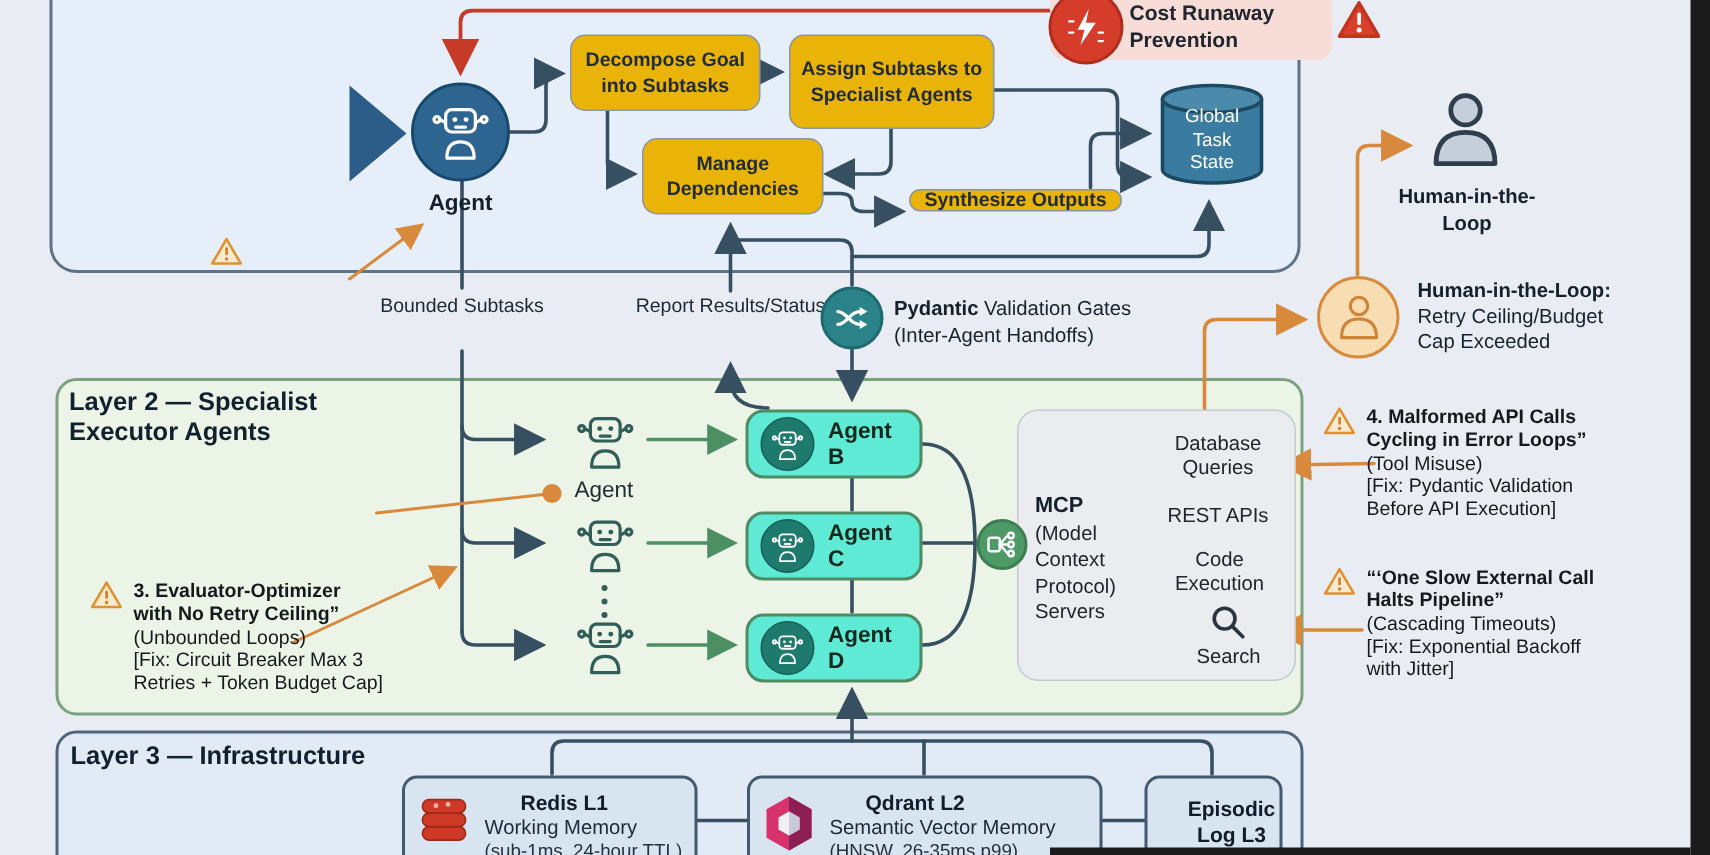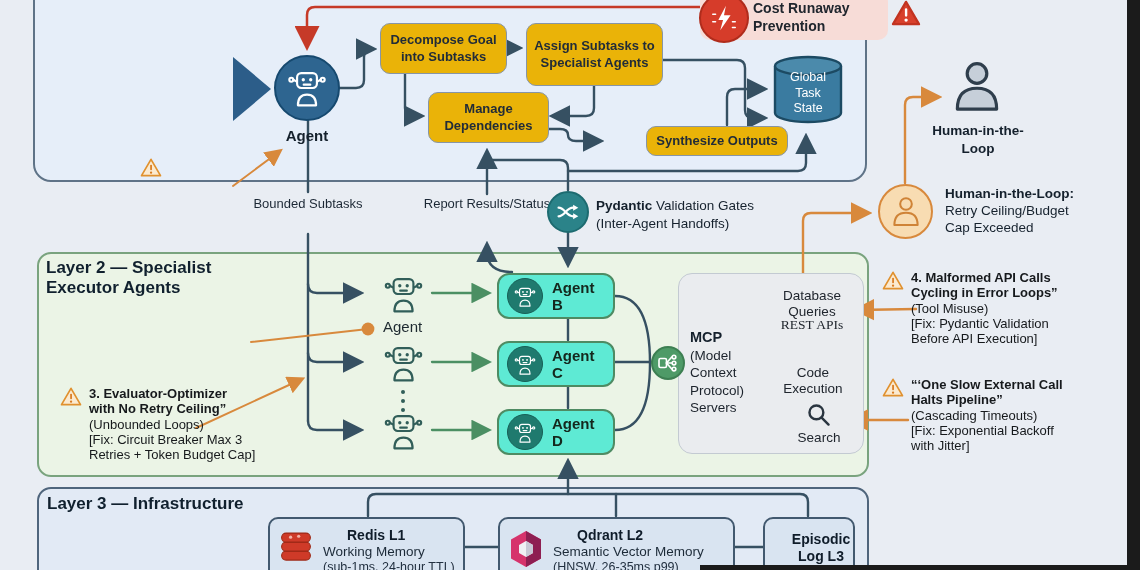--- a/index.html
+++ b/index.html
@@ -229,21 +229,21 @@
   <div class="abs node-circle agent-main">
     <svg width="40" height="38">
         <use href="#sym-robot"></use>
       </svg>
   </div>
   <div class="abs bold-label" style="left:277px;top:127px;width:60px;text-align:center;font-size:15px;">Agent</div>
 
   <div class="abs fbox" style="left:380px;top:23px;width:127px;height:51px;">Decompose Goal into Subtasks</div>
   <div class="abs fbox" style="left:526px;top:23px;width:137px;height:63px;">Assign Subtasks to Specialist Agents</div>
   <div class="abs fbox" style="left:428px;top:92px;width:121px;height:51px;">Manage Dependencies</div>
-  <div class="abs fbox" style="left:606px;top:126px;width:142px;height:30px;margin-left:40px;">Synthesize Outputs</div>
+  <div class="abs fbox" style="left:606px;top:126px;width:142px;height:15px;">Synthesize Outputs</div>
 
   <div class="abs" style="left:770px;top:53px;width:76px;height:74px;">
     <svg width="76" height="74">
       <path d="M5 13 L5 60 A33 9 0 0 0 71 60 L71 13" fill="#3a7ba0" stroke="#1c4a63" stroke-width="2.4"></path>
       <ellipse cx="38" cy="13" rx="33" ry="9" fill="#4b8aab" stroke="#1c4a63" stroke-width="2.4"></ellipse>
     </svg>
     <div class="abs" style="left:0;top:17px;width:76px;text-align:center;color:#fff;font-size:12.5px;line-height:1.25;">
       <div>Global</div>
       <div>Task</div>
       <div>State</div>
@@ -366,21 +366,21 @@
       </svg>
   </div>
   <div class="abs" style="left:690px;top:328px;font-size:13.5px;line-height:1.3;color:#1c232c;">
     <div class="bold-label" style="font-size:14.5px;">MCP</div>
     <div>(Model</div>
     <div>Context</div>
     <div>Protocol)</div>
     <div>Servers</div>
   </div>
   <div class="abs mcp-item" style="left:766px;top:288px;width:92px;">Database Queries</div>
-  <div class="abs mcp-item" style="left:768px;top:317px;width:88px;font-family:Liberation Serif, serif;">REST APIs</div>
+  <div class="abs mcp-item" style="left:768px;top:336px;width:88px;">REST APIs</div>
   <div class="abs mcp-item" style="left:772px;top:365px;width:82px;">Code Execution</div>
   <svg class="abs" style="left:806px;top:402px;" width="26" height="26" viewBox="0 0 30 30">
       <use href="#sym-search"></use>
     </svg>
   <div class="abs mcp-item" style="left:784px;top:430px;width:70px;">Search</div>
 
   <div class="abs warning" style="left:882px;top:270px;width:235px;">
     <svg width="22" height="19" viewBox="0 0 32 28">
         <use href="#sym-warn"></use>
       </svg>

